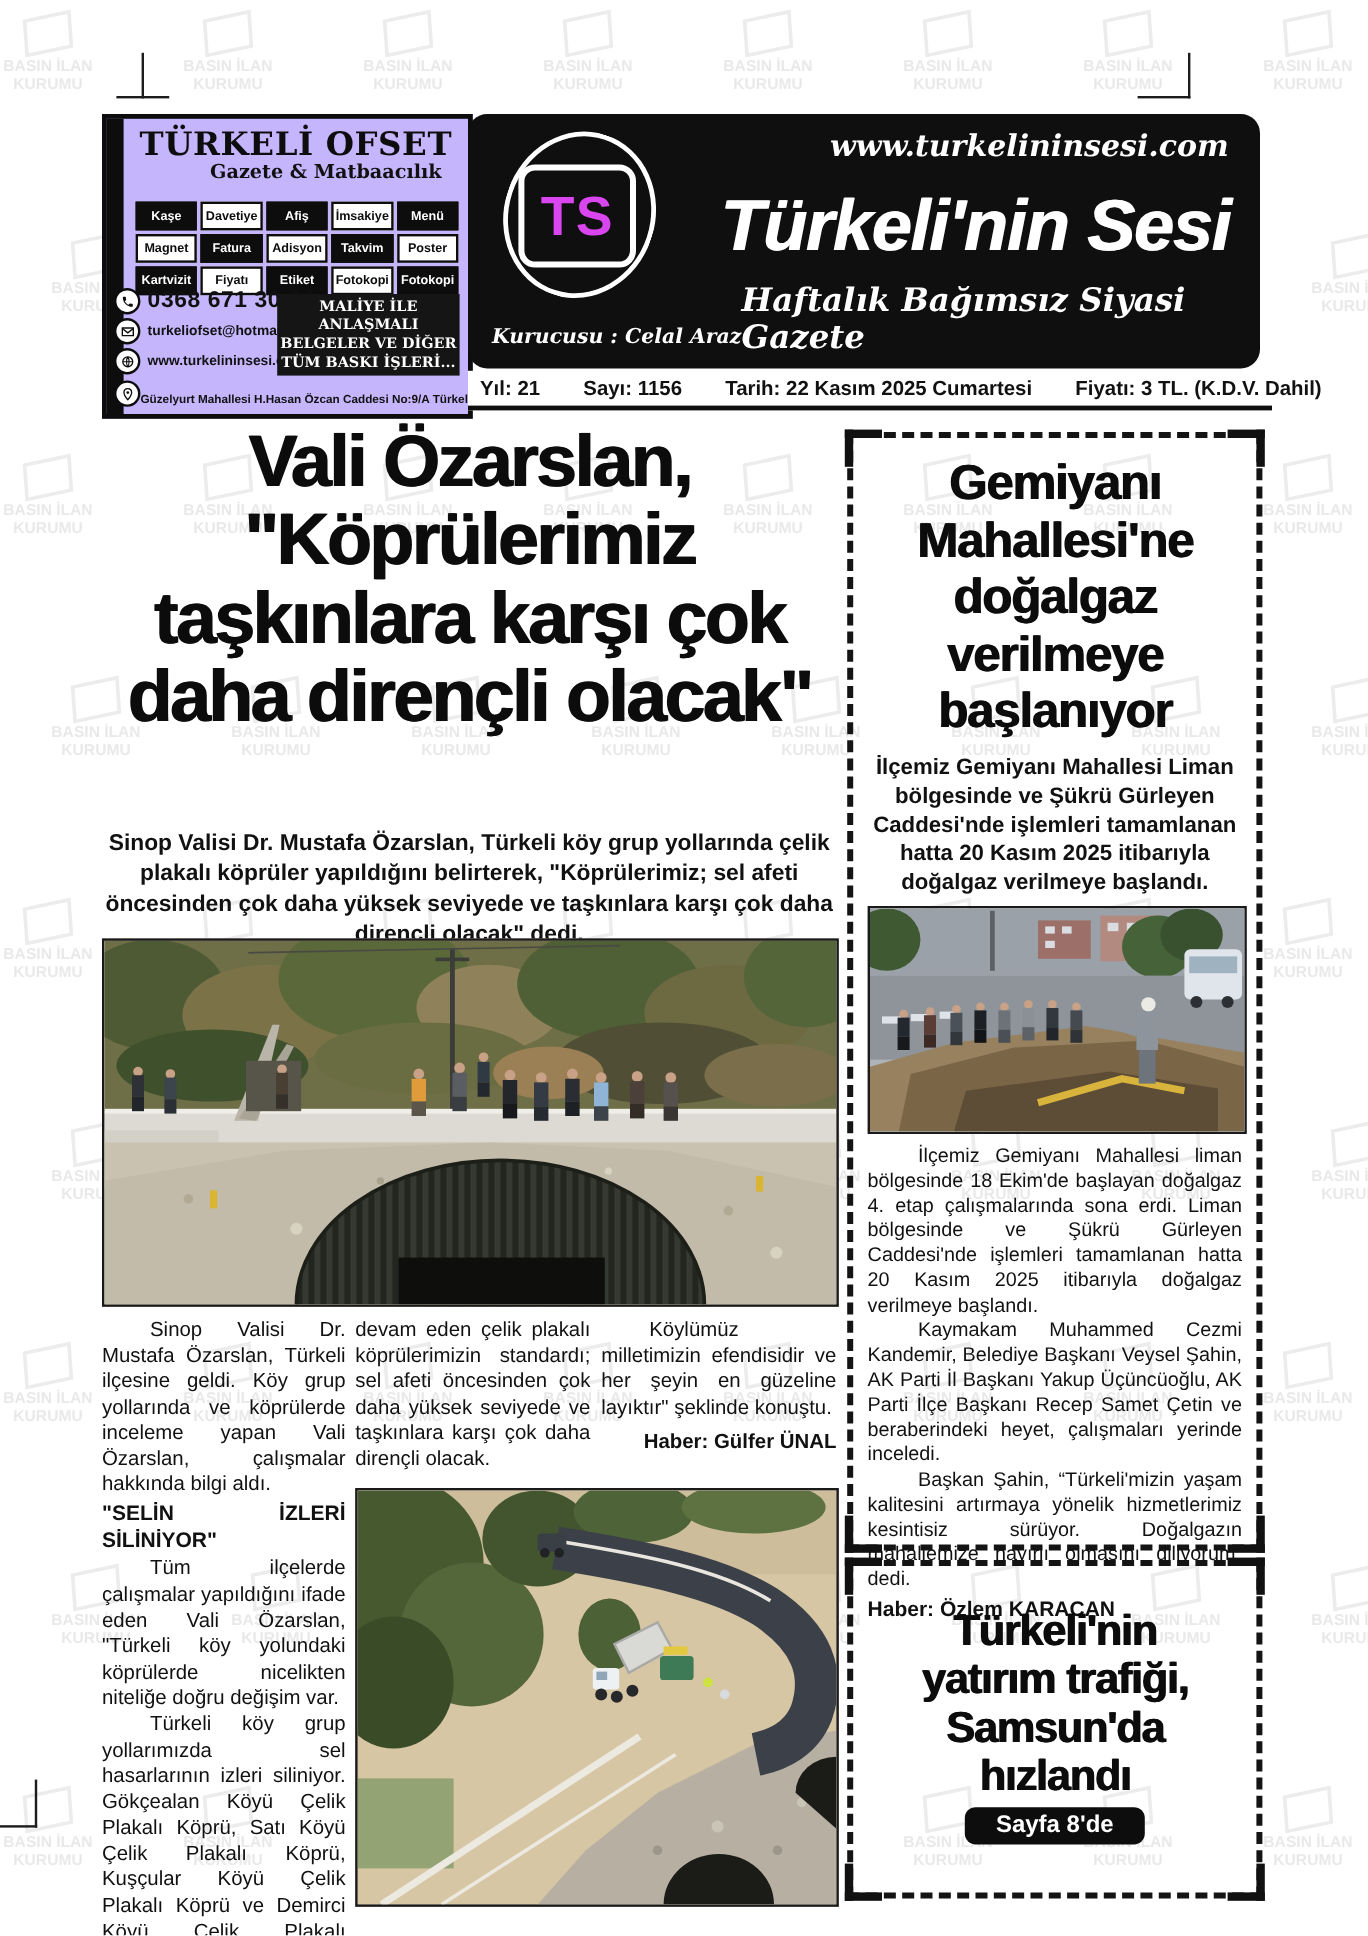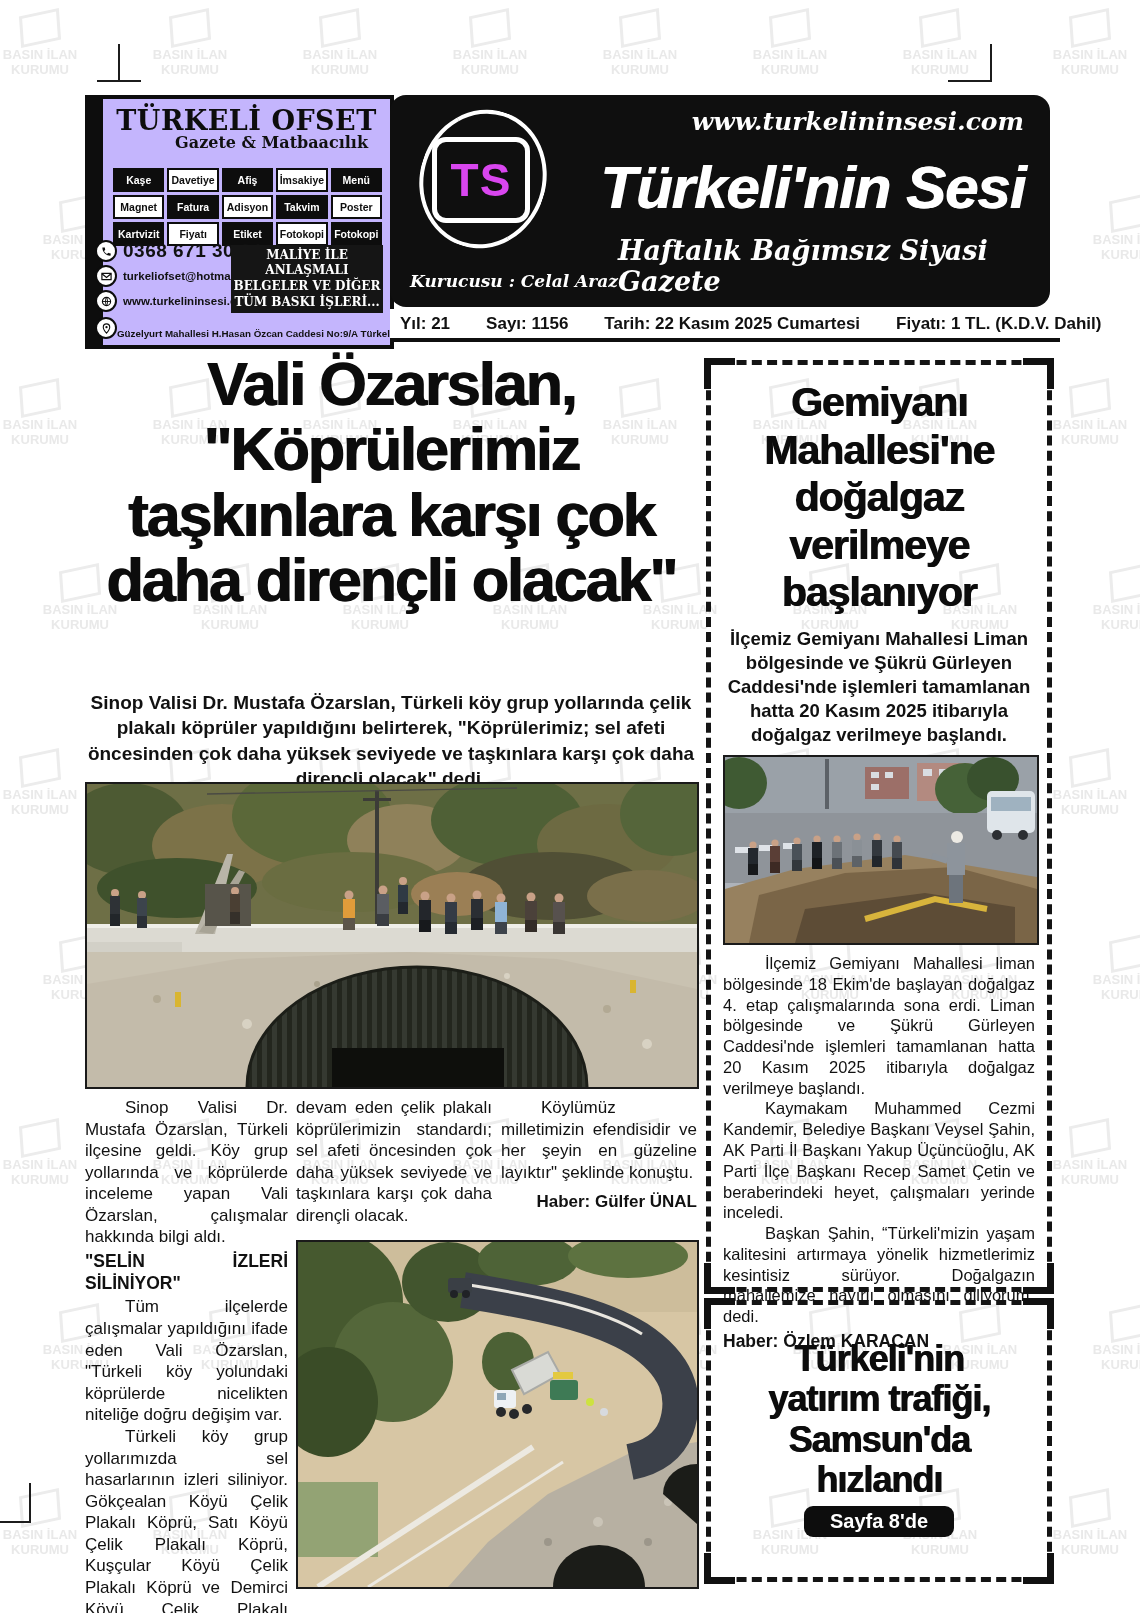--- a/index.html
+++ b/index.html
@@ -524,21 +524,21 @@
     <div class="m-site">www.turkelininsesi.com</div>
     <div class="m-title">Türkeli'nin Sesi</div>
     <div class="m-founder">Kurucusu : Celal Araz</div>
     <div class="m-tagline">Haftalık Bağımsız Siyasi Gazete</div>
   </div>
 
   <div class="info-bar">
     <span>Yıl: 21</span>
     <span>Sayı: 1156</span>
     <span>Tarih: 22 Kasım 2025 Cumartesi</span>
-    <span>Fiyatı: 1 TL. (K.D.V. Dahil)</span>
+    <span>Fiyatı: 3 TL. (K.D.V. Dahil)</span>
   </div>
 
   <div class="headline-left">Vali Özarslan, "Köprülerimiz taşkınlara karşı çok daha dirençli olacak"</div>
   <div class="lead-left">Sinop Valisi Dr. Mustafa Özarslan, Türkeli köy grup yollarında çelik plakalı köprüler yapıldığını belirterek, "Köprülerimiz; sel afeti  öncesinden çok daha yüksek seviyede ve taşkınlara karşı çok daha dirençli olacak" dedi.</div>
 
   <div class="photo photo-main">
     <svg width="610" height="303" viewBox="0 0 610 303">
       <defs>
         <pattern id="corr" width="10" height="10" patternUnits="userSpaceOnUse">
           <rect width="10" height="10" fill="#353931"></rect>

